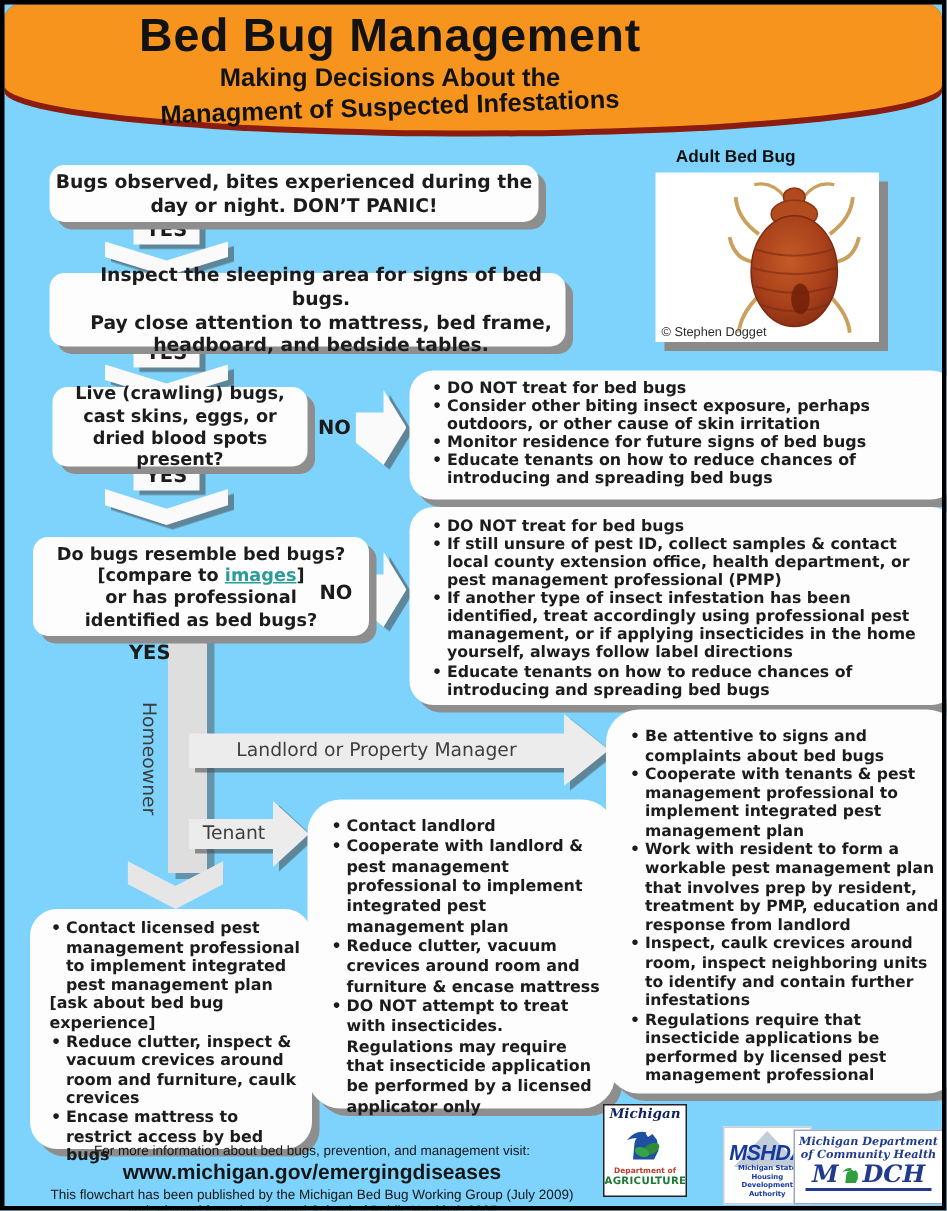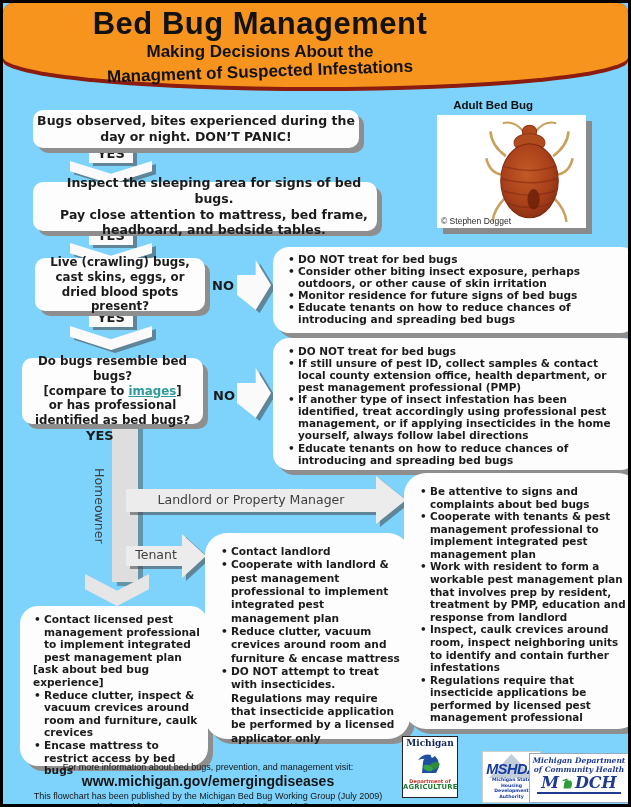--- a/index.html
+++ b/index.html
@@ -43,36 +43,36 @@
       clip-path:polygon(0 30%,55% 30%,55% 0,100% 50%,55% 100%,0 70%);}
   .vband{position:absolute;left:112px;top:424px;width:26px;height:158px;background:#dedede;
          box-shadow:5px 4px 0 rgba(70,70,70,.45);z-index:7;}
   .vchev{position:absolute;left:85px;top:574px;width:64px;height:32px;background:#e6e6e6;
          clip-path:polygon(0 0,50% 52%,100% 0,100% 48%,50% 100%,0 48%);
          filter:drop-shadow(4px 4px 0 rgba(70,70,70,.5));z-index:8;}
   .hbar{position:absolute;background:#ececec;}
   .hhead{position:absolute;background:#ececec;clip-path:polygon(0 0,100% 50%,0 100%);}
 
   
-  .photo-label{position:absolute;left:420px;top:99px;width:113px;text-align:right;
+  .photo-label{position:absolute;left:434px;top:99px;width:113px;text-align:center;
                font-family:"Liberation Sans",sans-serif;font-weight:bold;font-size:11.5px;color:#111;z-index:10;}
   .photo{position:absolute;left:437px;top:115px;width:113px;height:113px;background:#fff;
          box-shadow:6px 6px 0 #8a8a8a;z-index:10;padding-left:36px;}
   .photo-credit{position:absolute;left:4px;bottom:2px;font-family:"Liberation Sans",sans-serif;
                 font-size:8.5px;color:#2a2a2a;text-shadow:0 0 2px #fff;}
 
   
   .footer{position:absolute;left:12px;top:762px;width:392px;text-align:center;
           font-family:"Liberation Sans",sans-serif;font-size:9px;line-height:1.25;color:#151515;z-index:10;}
   .footer .b{font-weight:bold;font-size:14px;}
 
   
   .logo{position:absolute;background:#fff;z-index:10;overflow:hidden;}
   .logo-agri{left:402px;top:736px;width:54px;height:60px;border:1px solid #222;text-align:center;}
-  .agri-script{font-family:"DejaVu Serif",serif;font-weight:bold;font-size:9px;color:#11235e;line-height:1.2;margin-top:1px;}
+  .agri-script{font-family:"DejaVu Serif",serif;font-style:italic;font-weight:bold;font-size:9px;color:#11235e;line-height:1.2;margin-top:1px;}
   .agri-dept{font-size:5px;color:#c0392b;font-weight:bold;line-height:1.1;}
   .agri-name{font-size:6.8px;color:#1d7a34;font-weight:bold;letter-spacing:.2px;line-height:1.1;}
   .logo-mshda{left:482px;top:751px;width:57px;height:50px;border:1px solid #cfcfcf;text-align:center;}
   .mshda-mtn{position:absolute;left:6px;top:2px;width:45px;height:24px;background:#c2cdda;
              clip-path:polygon(50% 0,100% 100%,0 100%);}
   .mshda-acr{position:relative;font-family:"Liberation Sans",sans-serif;font-weight:bold;font-style:italic;
              font-size:14.5px;color:#16399e;margin-top:9px;letter-spacing:-.5px;}
   .mshda-sub{position:relative;font-size:4.6px;font-weight:bold;color:#16399e;line-height:1.25;}
   .logo-mdch{left:529px;top:753px;width:98px;height:48px;border:1px solid #9aa7c7;text-align:center;}
   .mdch-line{font-family:"DejaVu Serif",serif;font-style:italic;font-weight:bold;font-size:7.5px;color:#203a8f;line-height:1.15;}
@@ -163,21 +163,21 @@
       <li>Educate tenants on how to reduce chances of introducing and spreading bed bugs</li>
     </ul>
   </div>
 
   <div class="aw" style="left:70px;top:310px;width:82px;height:40px;">
     <div class="ya-stem"></div>
     <div class="ya-head" style="top:16px;height:24px;"></div>
     <div class="ya-label">YES</div>
   </div>
 
-  <div class="fbox" style="left:22px;top:358px;width:181px;height:66px;font-size:11.8px;white-space:normal;">
+  <div class="fbox" style="left:22px;top:358px;width:224px;height:66px;font-size:11.8px;white-space:normal;">
     <div>
       <span>Do bugs resemble bed bugs?</span><br>
       <span>[compare to </span><span class="link">images</span><span>]</span><br>
       <span>or has professional</span><br>
       <span>identified as bed bugs?</span>
     </div>
   </div>
 
   <div class="flabel" style="left:213px;top:388px;">NO</div>
   <div class="aw" style="left:237px;top:368px;width:34px;height:50px;">

